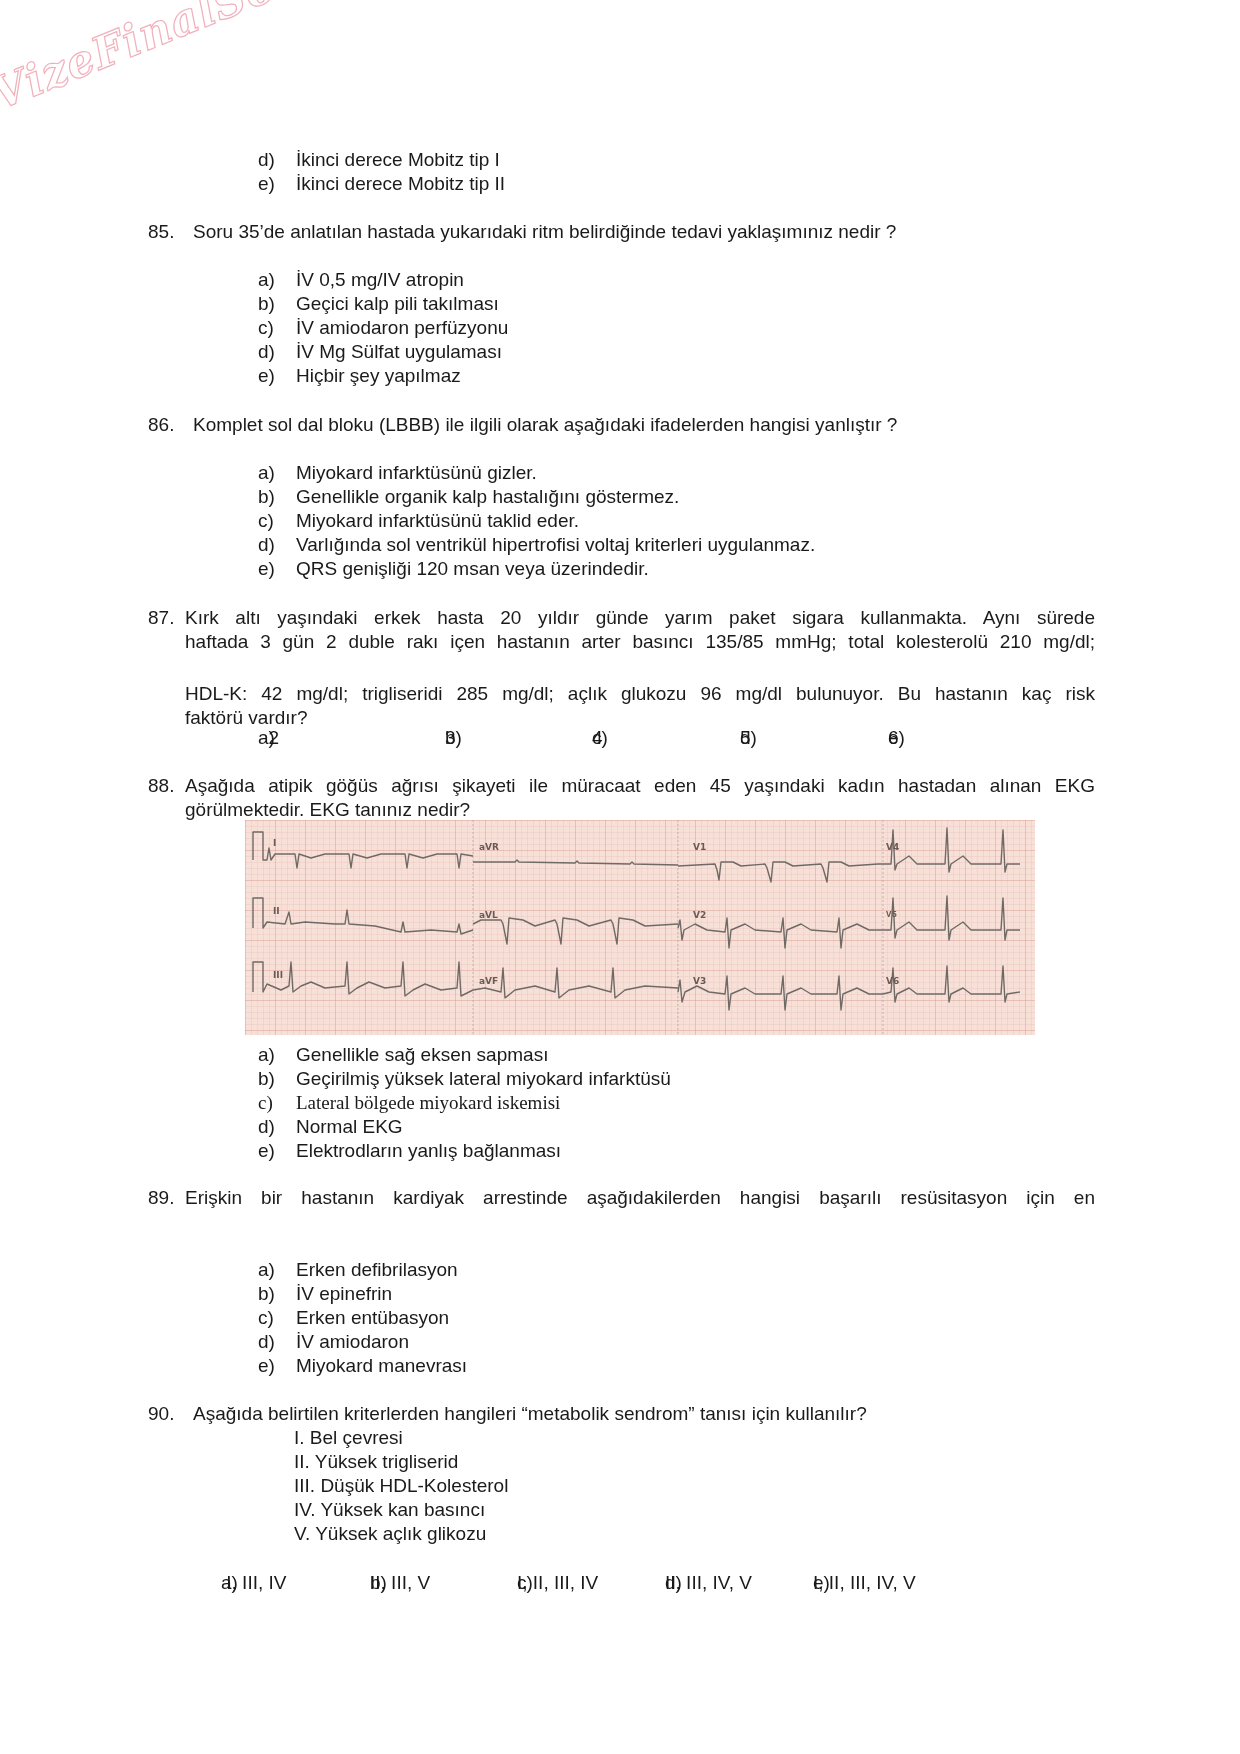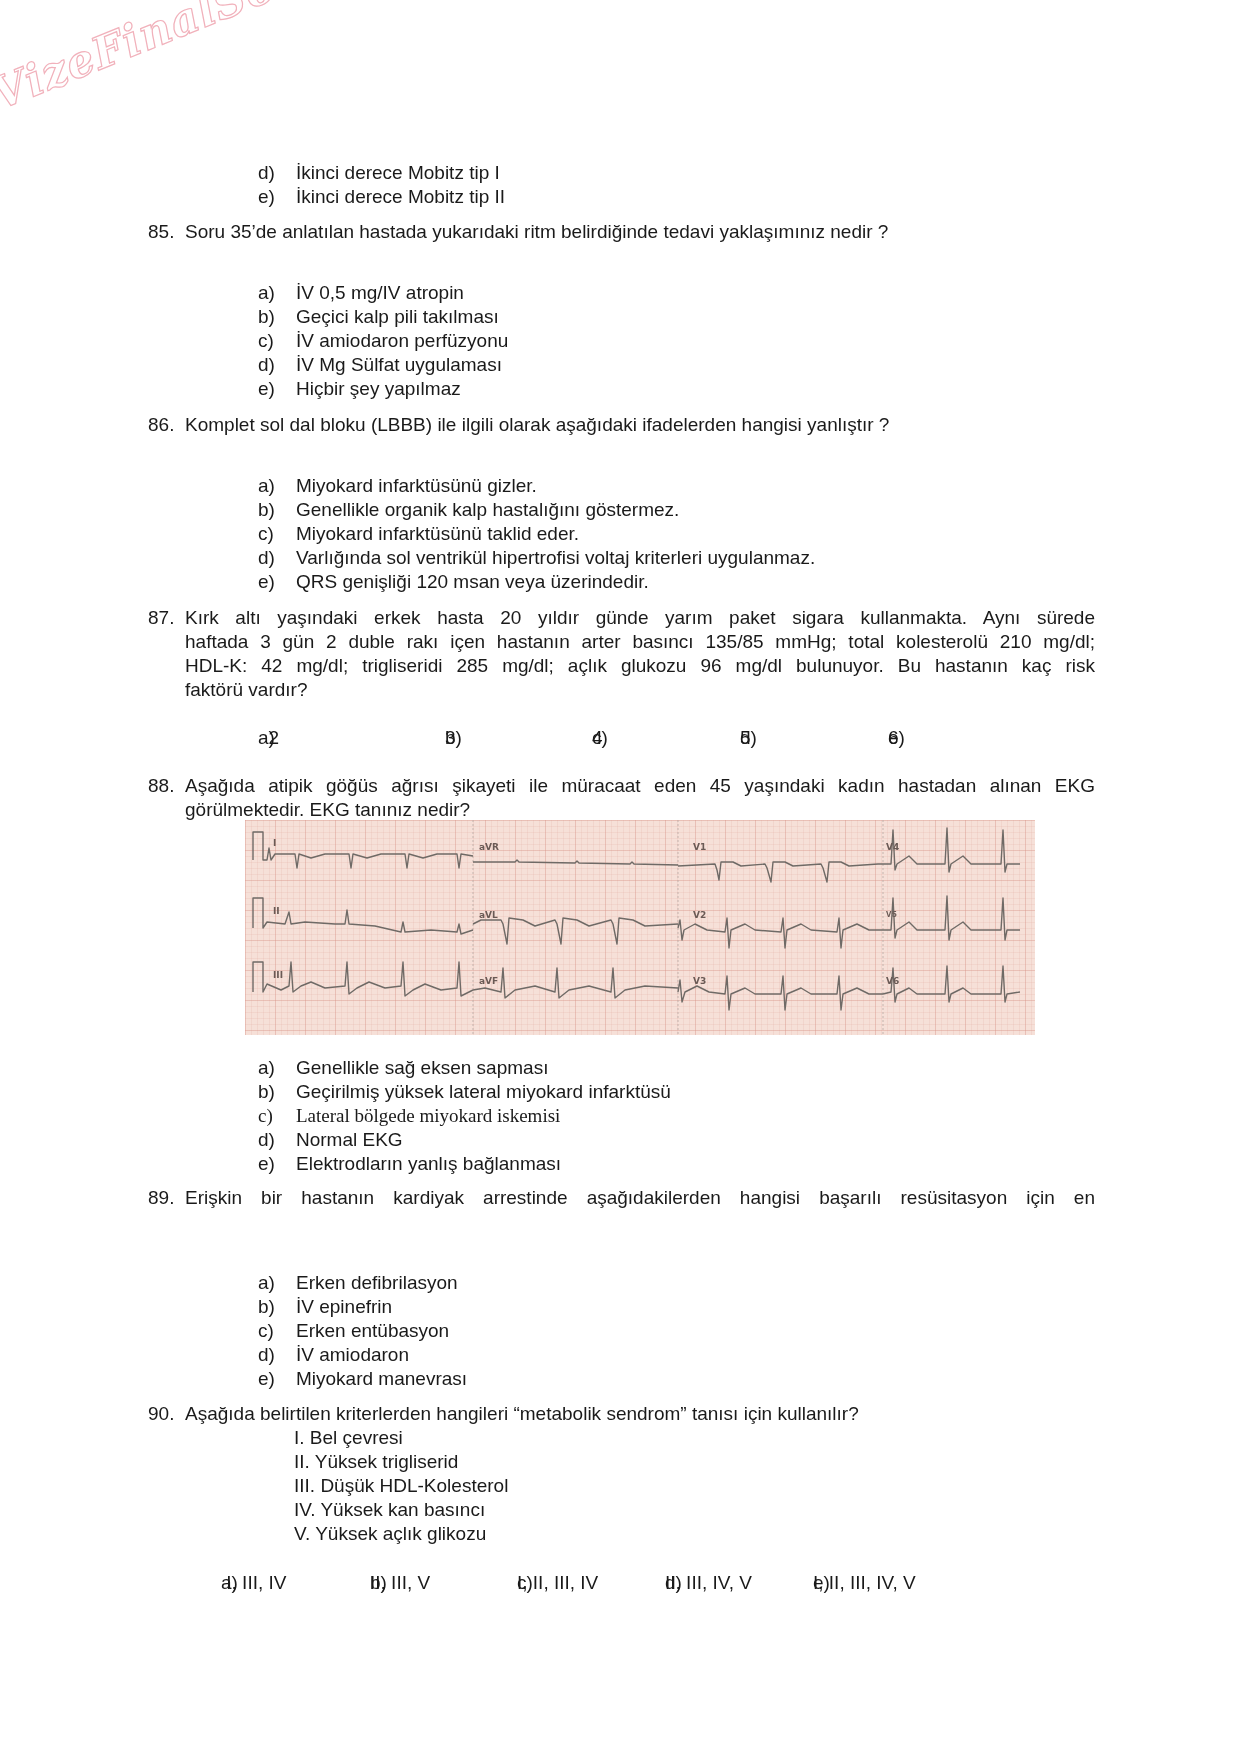--- a/index.html
+++ b/index.html
@@ -36,24 +36,24 @@
       font-style: italic;
       font-size: 44px;
       letter-spacing: 1px;
       color: #ffffff;
       -webkit-text-stroke: 1.2px #f0a9b4;
       text-shadow: 0 0 1px #f6c9d0;
       white-space: nowrap;
       pointer-events: none;
       opacity: 0.9;
     }
-    .abs { position: absolute; white-space: nowrap; }
+    .abs { position: absolute; white-space: nowrap; margin-left: 8px; }
     .q-num { position: absolute; left: 148px; }
     .q-text { position: absolute; left: 185px; width: 910px; }
-    .opt { position: absolute; left: 258px; margin-top: 13px; }
+    .opt { position: absolute; left: 258px; }
     .opt .lbl { display: inline-block; width: 38px; }
     .inline-opts span { position: absolute; white-space: nowrap; }
     .roman { position: absolute; left: 294px; }
     
     .ecg {
       position: absolute;
       left: 245px;
       top: 820px;
       width: 790px;
       height: 215px;
@@ -108,21 +108,21 @@
     <div class="opt" style="top:509px;"><span class="lbl">c)</span><span>Miyokard infarktüsünü taklid eder.</span></div>
     <div class="opt" style="top:533px;"><span class="lbl">d)</span><span>Varlığında sol ventrikül hipertrofisi voltaj kriterleri uygulanmaz.</span></div>
     <div class="opt" style="top:557px;"><span class="lbl">e)</span><span>QRS genişliği 120 msan veya üzerindedir.</span></div>
   </div>
 
   <div>
     <span class="q-num" style="top:606px;">87.</span>
     <div class="q-text" style="top:606px;">
       <div style="text-align:justify; text-align-last:justify;">Kırk altı yaşındaki erkek hasta 20 yıldır günde yarım paket sigara kullanmakta. Aynı sürede</div>
       <div style="text-align:justify; text-align-last:justify;">haftada 3 gün 2 duble rakı içen hastanın arter basıncı 135/85 mmHg; total kolesterolü 210 mg/dl;</div>
-      <div style="text-align:justify; text-align-last:justify;">HDL-K: 42 mg/dl; trigliseridi 285 mg/dl; açlık glukozu 96 mg/dl bulunuyor. Bu hastanın kaç risk</div>
+      <div style="text-align:justify; text-align-last:justify;margin-top:28px;">HDL-K: 42 mg/dl; trigliseridi 285 mg/dl; açlık glukozu 96 mg/dl bulunuyor. Bu hastanın kaç risk</div>
       <div>faktörü vardır?</div>
     </div>
     <div class="inline-opts">
       <span style="left:258px; top:726px;"><span>a)</span>&nbsp;&nbsp; <span>2</span></span>
       <span style="left:445px; top:726px;">
           <span>b)</span> 
           <span>3</span>
         </span>
       <span style="left:592px; top:726px;">
           <span>c)</span> 

